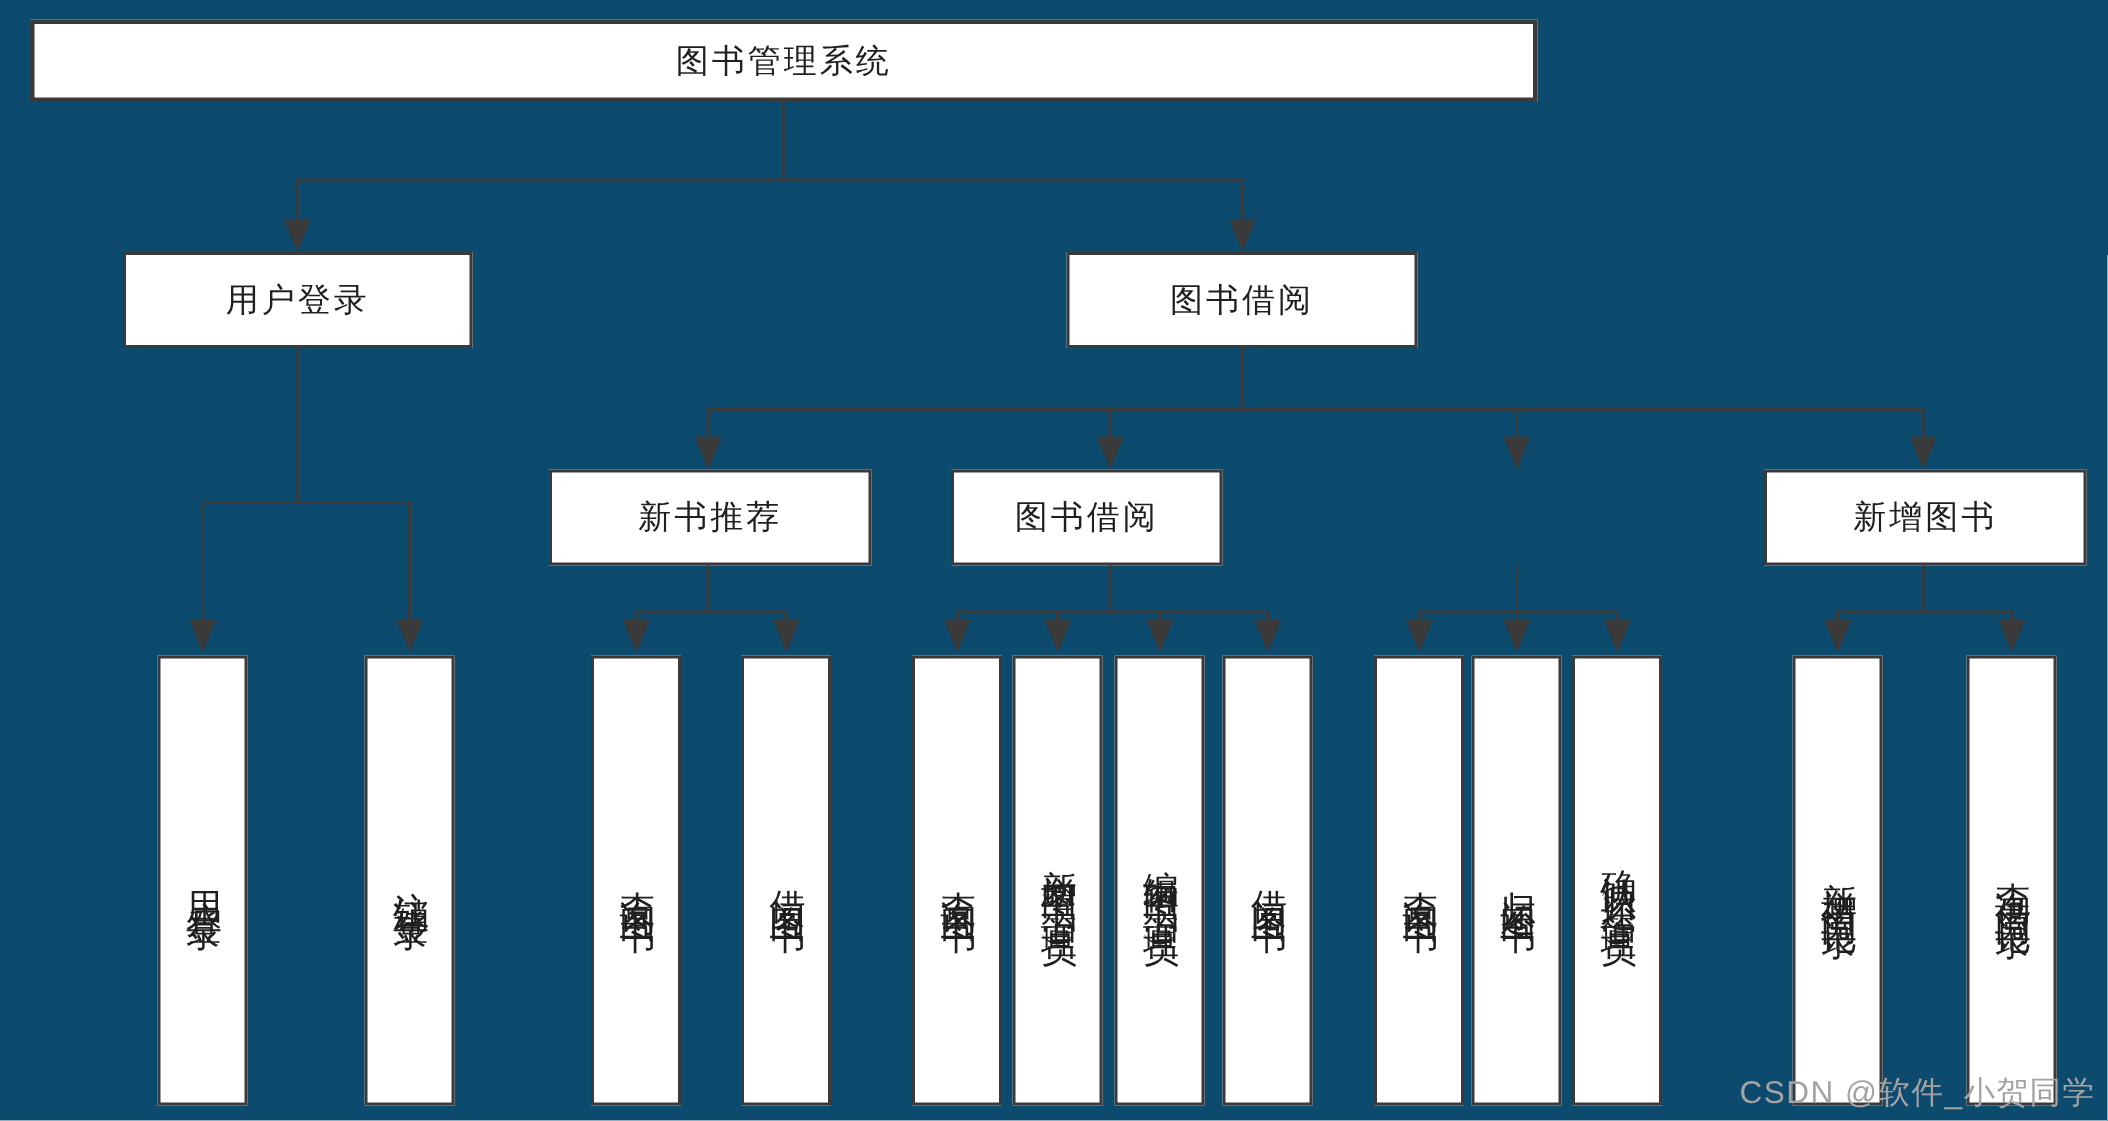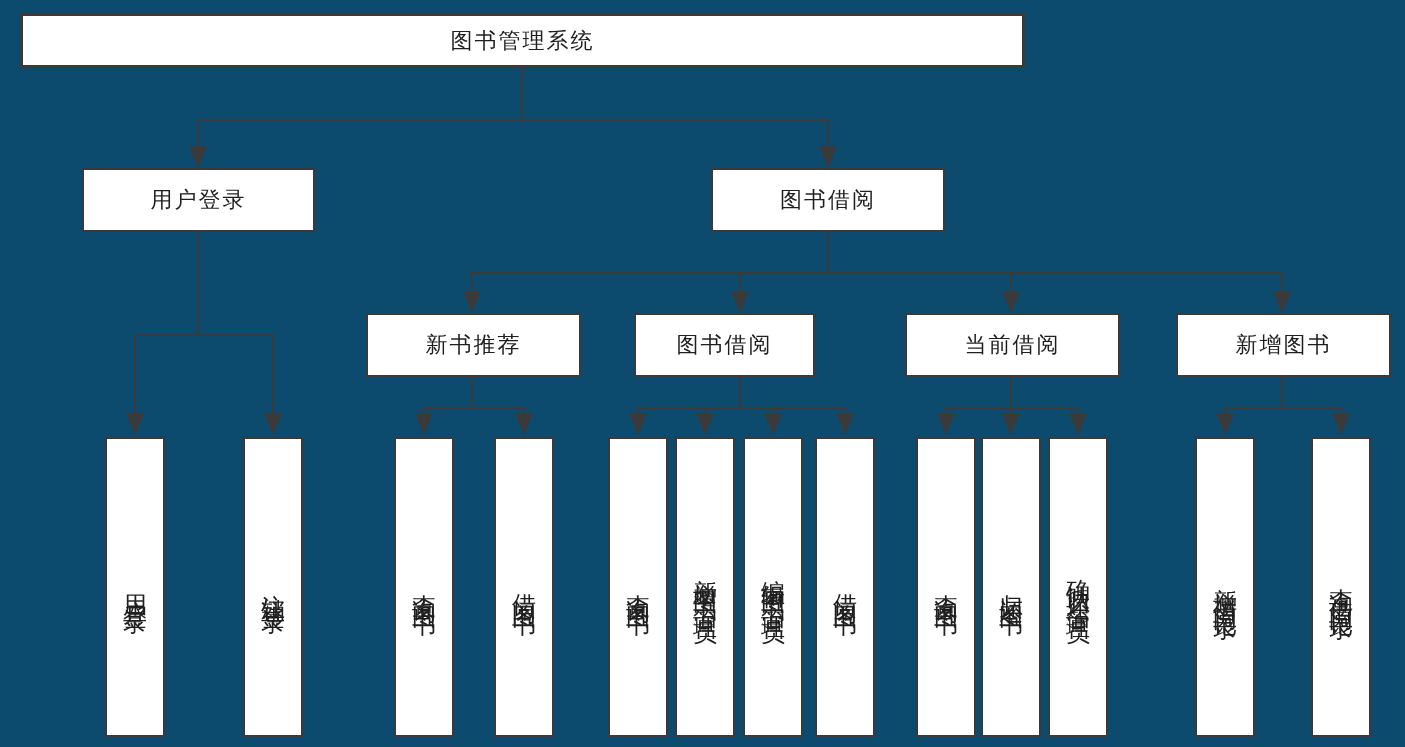--- a/index.html
+++ b/index.html
@@ -34,21 +34,20 @@
 
 <div class="canvas">
 
   <div class="box hbox root" style="left:20px;top:13px;width:1005px;height:55px;">图书管理系统</div>
 
   <div class="box hbox" style="left:82px;top:168px;width:233px;height:64px;">用户登录</div>
   <div class="box hbox" style="left:711px;top:168px;width:234px;height:64px;">图书借阅</div>
 
   <div class="box hbox" style="left:366px;top:313px;width:215px;height:64px;">新书推荐</div>
   <div class="box hbox" style="left:634px;top:313px;width:181px;height:64px;">图书借阅</div>
-  <div class="box hbox" style="left:905px;top:313px;width:215px;height:64px;">当前借阅</div>
   <div class="box hbox" style="left:1176px;top:313px;width:215px;height:64px;">新增图书</div>
 
   <div class="box vbox" style="left:105px;top:437px;width:60px;height:300px;">用户登录</div>
   <div class="box vbox" style="left:243px;top:437px;width:60px;height:300px;">注销登录</div>
 
   <div class="box vbox" style="left:394px;top:437px;width:60px;height:300px;">查询图书</div>
   <div class="box vbox" style="left:494px;top:437px;width:60px;height:300px;">借阅图书</div>
 
   <div class="box vbox" style="left:608px;top:437px;width:60px;height:300px;">查询图书</div>
   <div class="box vbox" style="left:675px;top:437px;width:60px;height:300px;">新增图书（管理员）</div>
@@ -114,14 +113,15 @@
   <div class="vl" style="left:1077px;top:408px;height:8px;"></div>
   <div class="ar" style="left:1069px;top:413px;"></div>
 
   <div class="vl" style="left:1281px;top:377px;height:31px;"></div>
   <div class="hl" style="left:1224px;top:407px;width:117px;"></div>
   <div class="vl" style="left:1224px;top:408px;height:8px;"></div>
   <div class="ar" style="left:1216px;top:413px;"></div>
   <div class="vl" style="left:1340px;top:408px;height:8px;"></div>
   <div class="ar" style="left:1332px;top:413px;"></div>
 
+  <div class="wm">CSDN @软件_小贺同学</div>
 
 </div>
 
 </body></html>

